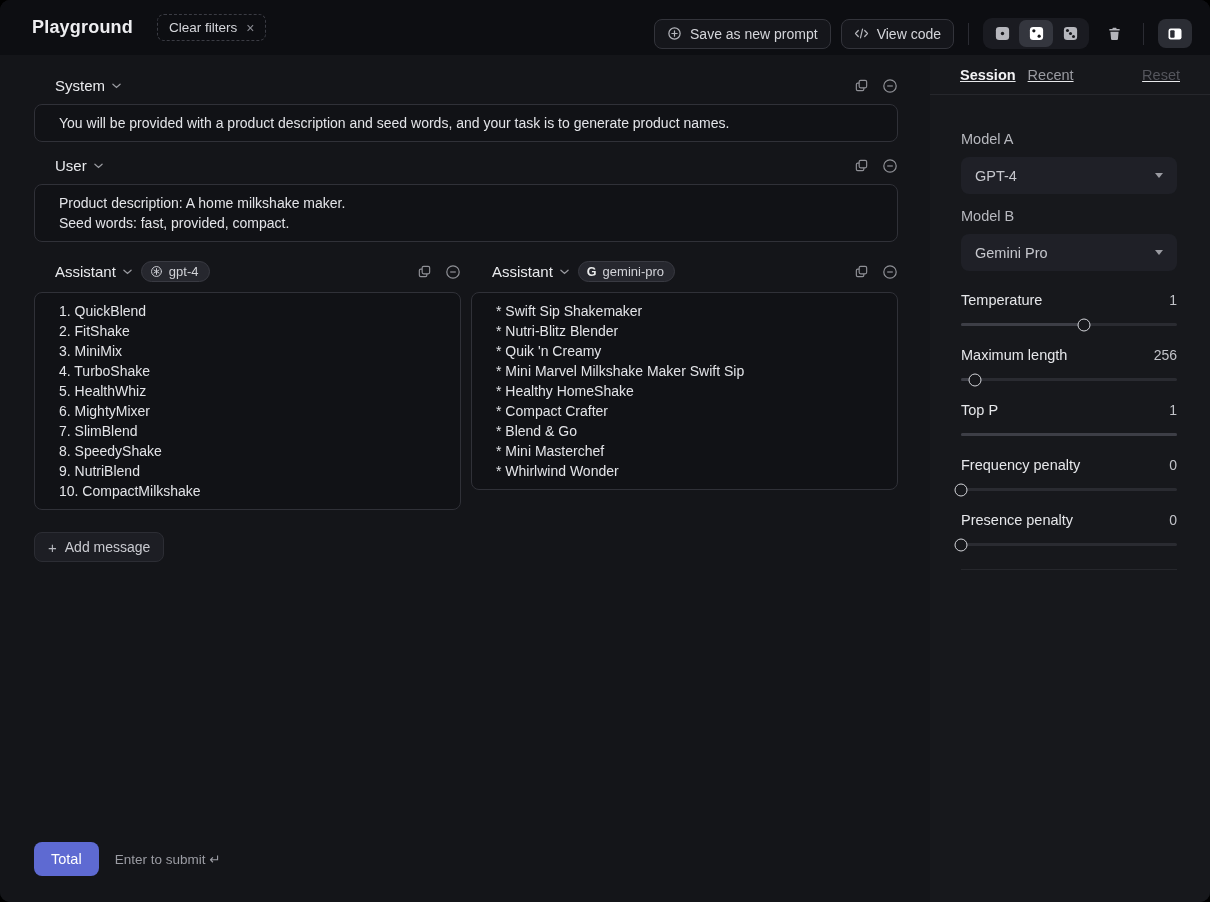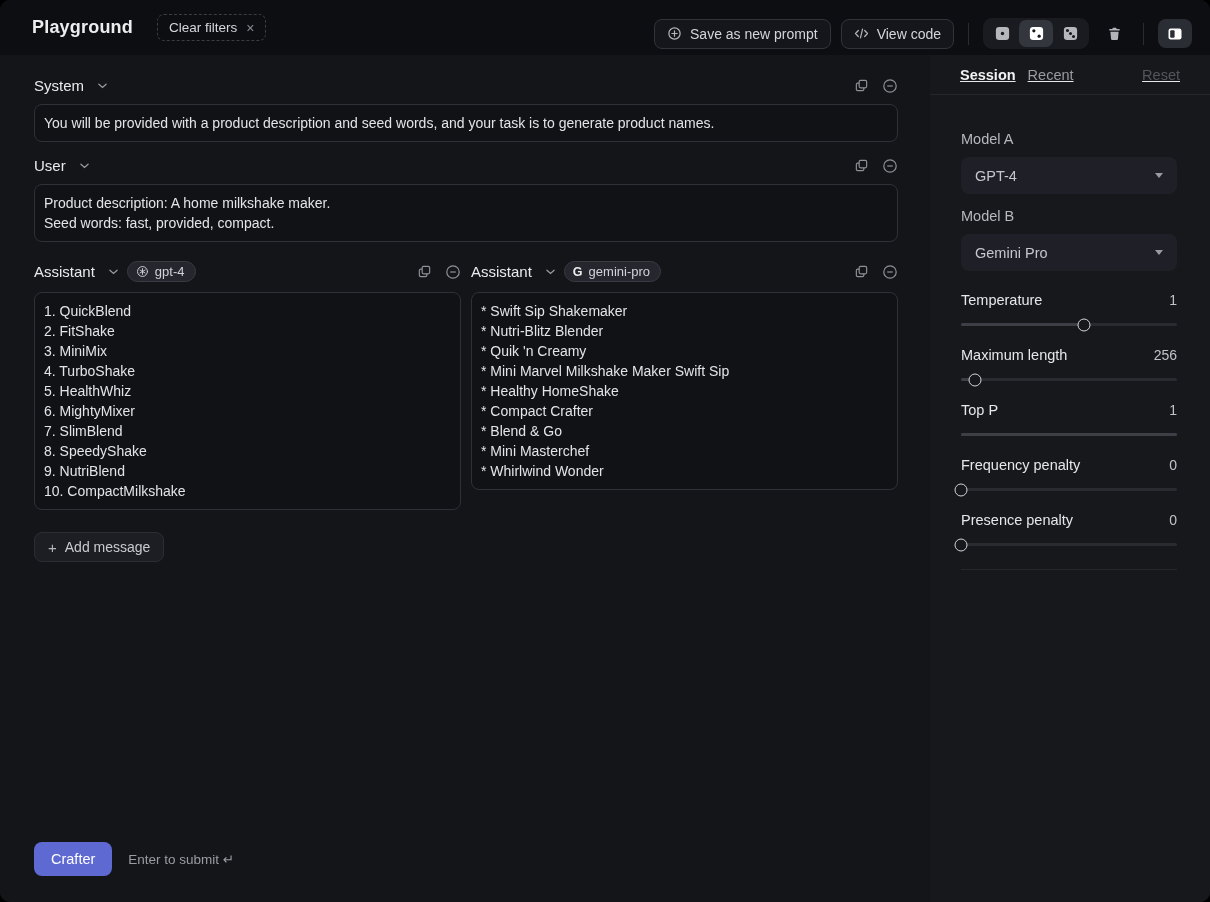--- a/index.html
+++ b/index.html
@@ -37,27 +37,27 @@
     display:flex; align-items:center; justify-content:center; width:30px; height:28px; }
   .panel-btn { background:#2b2d34; border:none; border-radius:8px; width:34px; height:29px;
     display:flex; align-items:center; justify-content:center; cursor:pointer; }
   
   .content { flex:1; display:flex; min-height:0; }
   .main {
     flex:1; background:#141519; padding:22px 32px 26px 34px;
     display:flex; flex-direction:column; min-width:0;
   }
   .msg-head { display:flex; align-items:center; margin-bottom:10px; }
-  .role-btn { display:inline-flex; align-items:center; gap:14px; background:transparent;
-    border:none; cursor:pointer; color:#e9eaed; font-size:15px; }
+  .role-btn { display:inline-flex; align-items:center; gap:7px; background:transparent;
+    border:none; cursor:pointer; color:#e9eaed; font-size:15px;margin-left:21px; }
   .head-icons { margin-left:auto; display:flex; align-items:center; gap:13px; }
   .icon-btn { background:transparent; border:none; cursor:pointer; display:flex; align-items:center; }
   .msg-box {
     border:1px solid #303138; border-radius:8px; background:#111216;
-    padding:8px 9px; font-size:14px; line-height:20px; color:#e3e4e8;
+    padding:8px 24px; font-size:14px; line-height:20px; color:#e3e4e8;
     white-space:pre-line; cursor:text;
   }
   .section-gap { height:15px; flex:0 0 auto; }
   .assistant-grid { display:grid; grid-template-columns:1fr 1fr; column-gap:10px;
     align-items:start; margin-top:19px; }
   .badge {
     display:inline-flex; align-items:center; gap:6px; margin-left:9px;
     background:#26272e; border:1px solid #393a42; border-radius:999px;
     padding:2px 10px 2px 8px; font-size:13px; color:#d2d3d8;
   }
@@ -359,21 +359,21 @@
       </div>
 
       <button class="add-msg-btn">
         <span class="plus">+</span>
         <span>Add message</span>
       </button>
 
       <div class="main-spacer"></div>
 
       <div class="submit-row">
-        <button class="submit-btn">Crafter</button>
+        <button class="submit-btn">Total</button>
         <span class="submit-hint">Enter to submit ↵</span>
       </div>
     </div>
 
     <div class="sidebar">
       <div class="sb-tabs">
         <button class="sb-tab active">Session</button>
         <button class="sb-tab inactive">Recent</button>
         <button class="sb-reset">Reset</button>
       </div>

